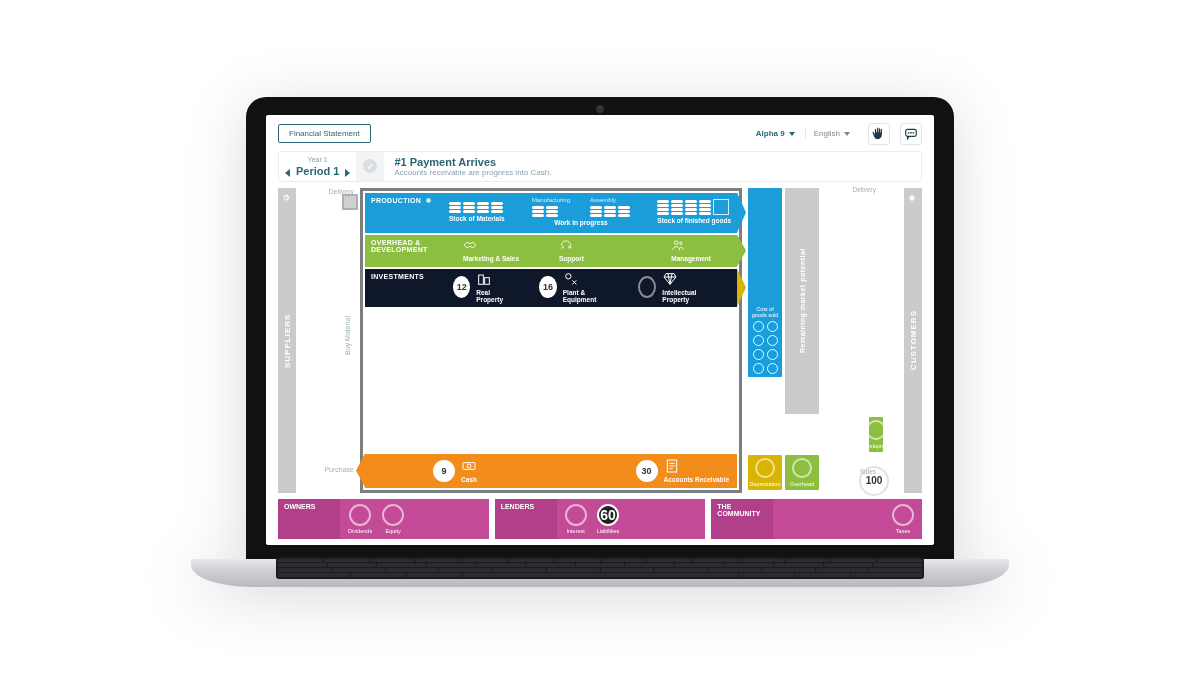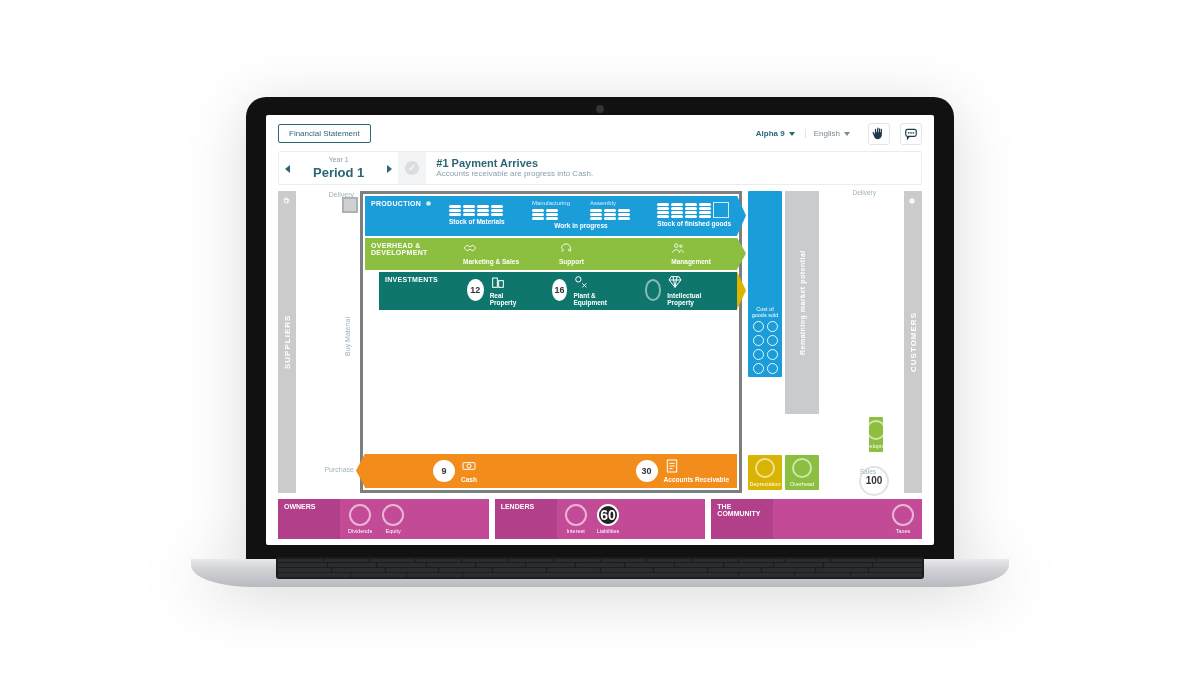--- a/index.html
+++ b/index.html
@@ -50,21 +50,21 @@
   .team { font-weight:700; color:#2a6675; font-size:8px; display:flex; align-items:center; gap:4px;}
   .lang { color:#7a8a92; font-size:8px; display:flex; align-items:center; gap:4px; padding:0 8px; border-left:1px solid #e0e5e8;}
   .iconbox{ width:22px; height:22px; border:1px solid #dfe5e8; border-radius:3px; display:flex; align-items:center; justify-content:center;}
   .hand-icon svg{width:14px;height:14px;fill:#1f3b48;}
   .chat-icon svg{width:14px;height:14px;stroke:#1f3b48;fill:none;stroke-width:2;}
   .caret{width:0;height:0;border-left:3px solid transparent;border-right:3px solid transparent;border-top:4px solid currentColor;}
 
   .stepbar{display:flex; align-items:stretch; border:1px solid #e9edef; border-radius:2px; overflow:hidden;}
   .stepbar .time{display:flex;flex-direction:column;justify-content:center;align-items:center;gap:2px;min-width:70px; padding:4px 6px; color:#2a6675;}
   .time .y{color:#8aa1ad; font-size:7px;}
-  .time .p{display:flex;align-items:flex-start;gap:23px;font-weight:700;font-size:13px;}
+  .time .p{display:flex;align-items:flex-end;gap:6px;font-weight:700;font-size:11px;}
   .tri{width:0;height:0;border-top:4px solid transparent;border-bottom:4px solid transparent;}
   .tri.l{border-right:5px solid #2a6675;}
   .tri.r{border-left:5px solid #2a6675;}
   .stepbar .dot{width:28px;display:flex;align-items:center;justify-content:center; background:#f2f4f5;}
   .dot .c{width:14px;height:14px;border-radius:50%;background:#d9dee0;display:flex;align-items:center;justify-content:center;color:#fff;font-size:10px;}
   .stepbar .msg{padding:4px 10px; display:flex; flex-direction:column; justify-content:center;}
   .msg .t{font-weight:700;color:#2a6675;font-size:11px;}
   .msg .s{color:#8aa1ad;font-size:8px;}
 
   .board{flex:1; display:grid; grid-template-columns: 18px 52px 1fr 150px 18px; grid-template-rows: 1fr; gap:6px; min-height:0;}
@@ -80,21 +80,21 @@
   .lbl.purchase{bottom:20px;}
 
   .center{display:flex; flex-direction:column; min-width:0;}
   .cframe{border:3px solid #7c7e80; padding:2px; display:flex; flex-direction:column; gap:2px; flex:1; min-height:0;}
   .block{display:flex; align-items:stretch; color:#fff; position:relative; min-height:40px;}
   .block .tab{width:78px; padding:4px 6px; font-weight:700; font-size:7px; letter-spacing:.3px; display:flex; align-items:flex-start; gap:4px;}
   .tab .gear svg, .block .hgear svg{width:7px;height:7px;fill:#fff;opacity:.8}
   .block .body{flex:1; display:flex; align-items:center; padding:2px 6px 4px; gap:8px; position:relative;}
   .b-blue{background:#1b9dd9;}
   .b-green{background:#8cbf3f;}
-  .b-yel{background:#0f766e;margin-left:14px;}
+  .b-yel{background:#0f172a;}
   .chevR{position:absolute; right:-9px; top:0; bottom:0; width:9px;}
   .chevR:before{content:"";position:absolute;inset:0;clip-path:polygon(0 0,100% 50%,0 100%);}
   .b-blue  .chevR:before{background:#1b9dd9;}
   .b-green .chevR:before{background:#8cbf3f;}
   .b-yel   .chevR:before{background:#d9b400;}
 
   .sub{display:flex;flex-direction:column;align-items:flex-start;gap:2px;}
   .sub .cap{font-size:6.5px; font-weight:600;}
   .sub .tcap{color:#d9effa; font-size:6px;}
   .coinrow{display:flex; gap:2px; align-items:flex-end;}

